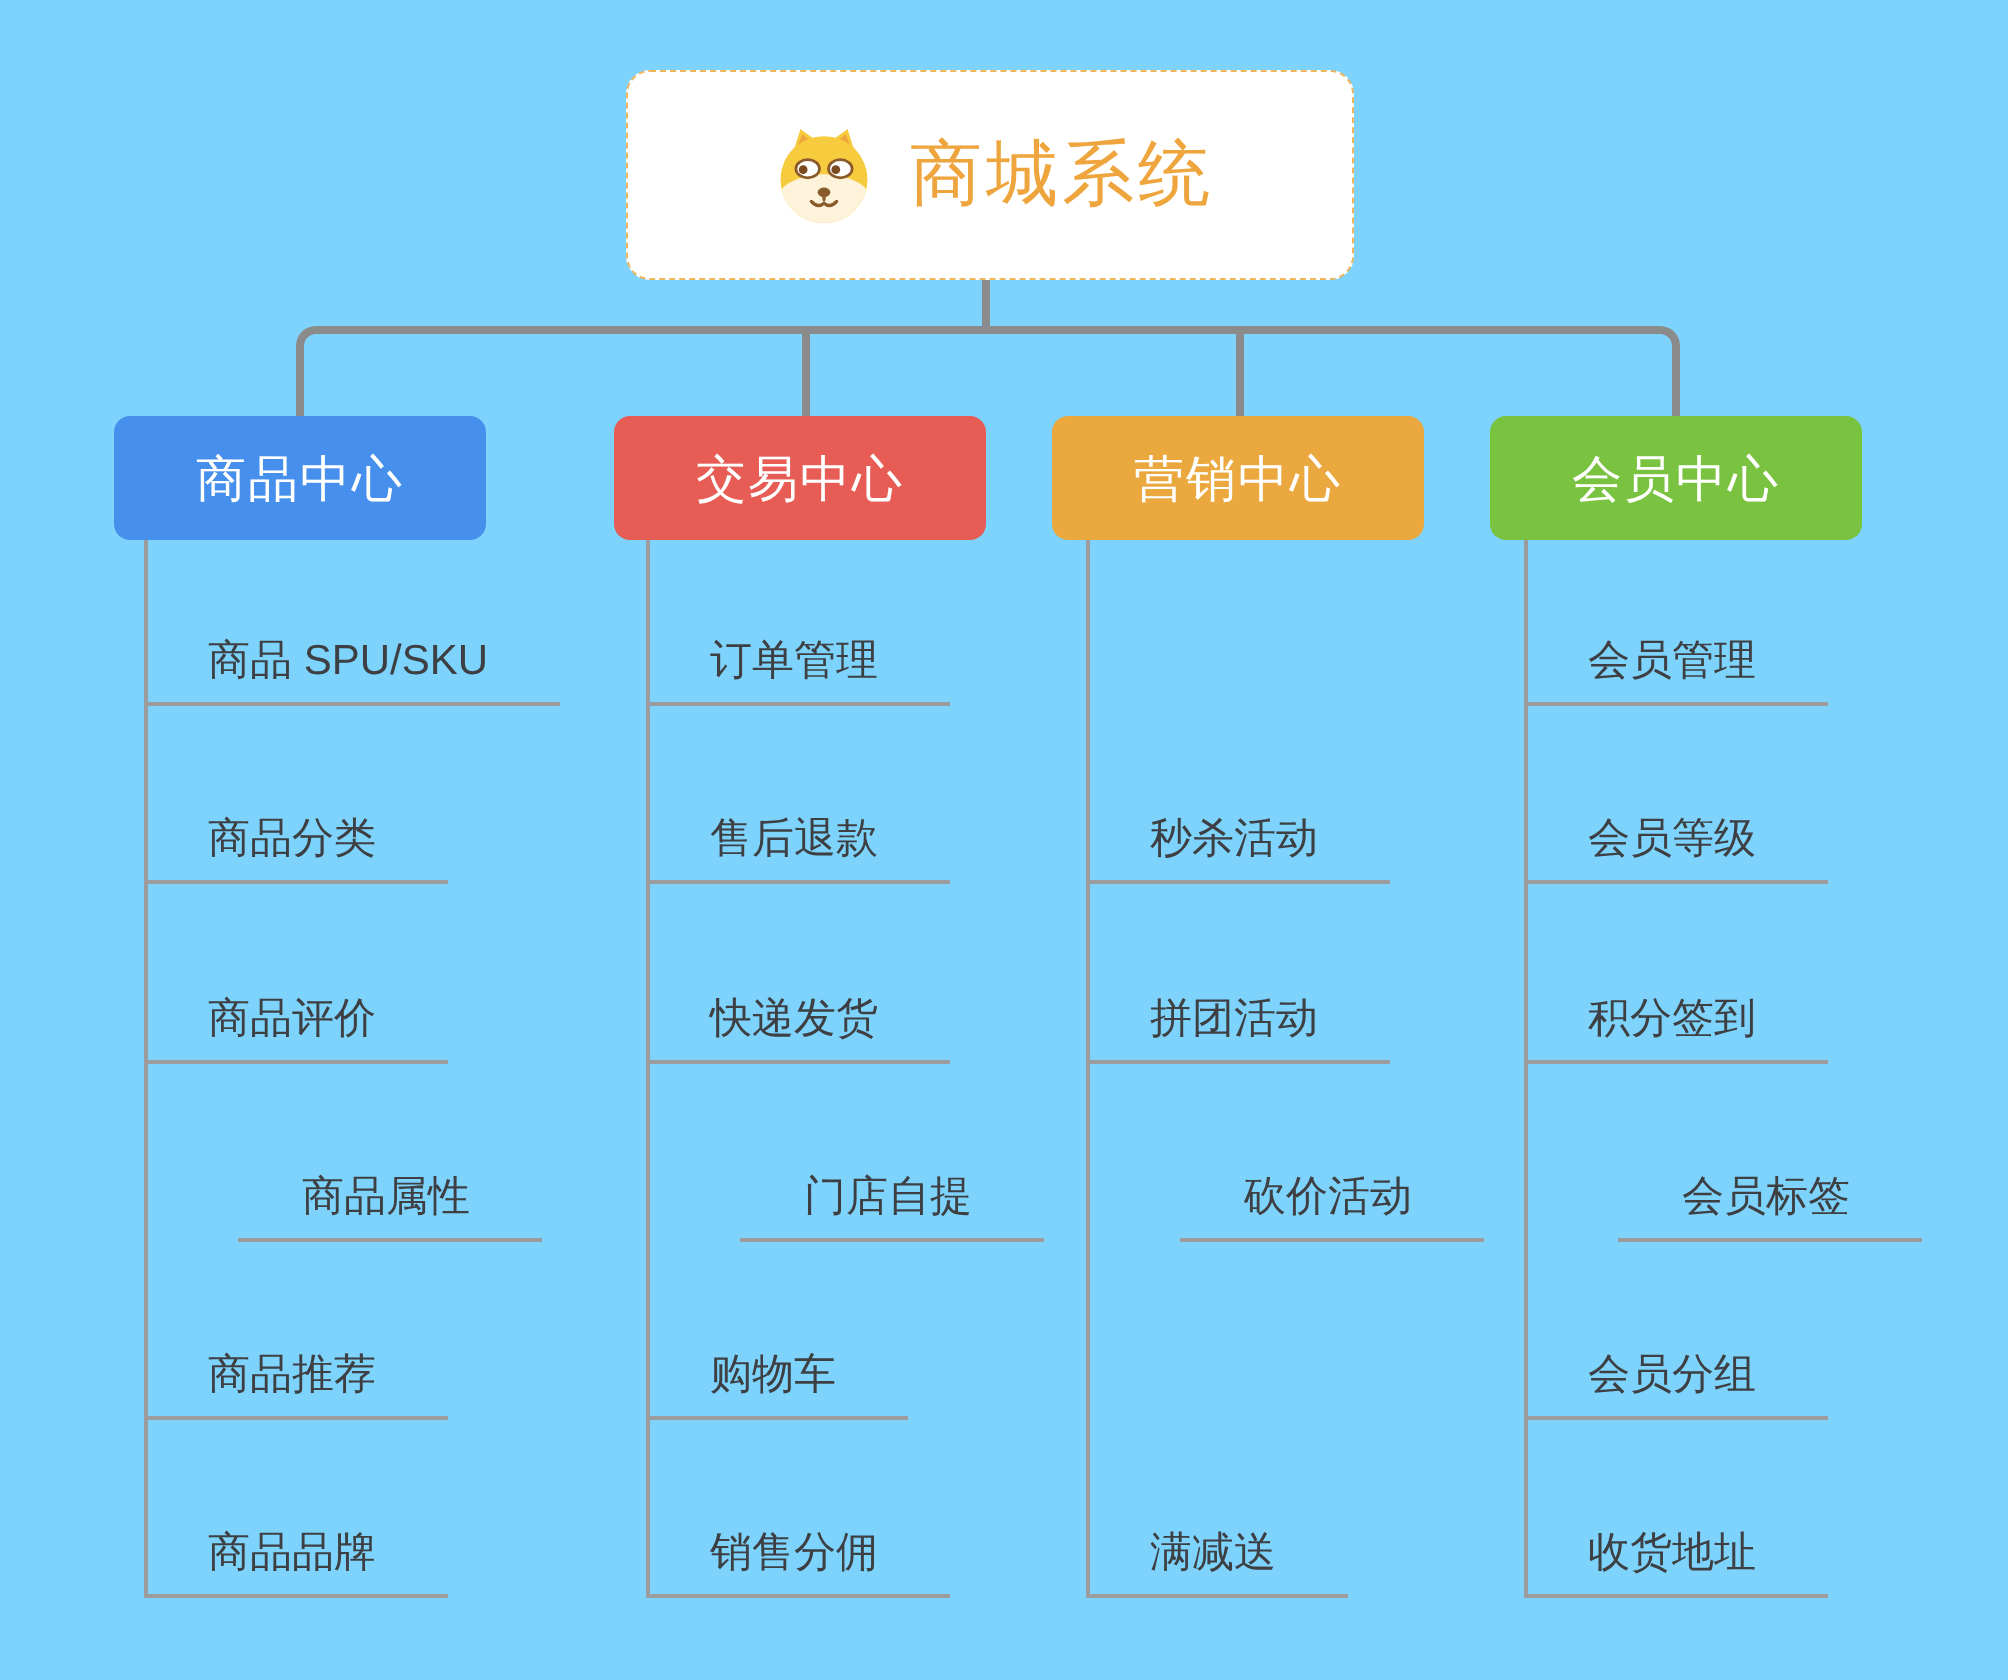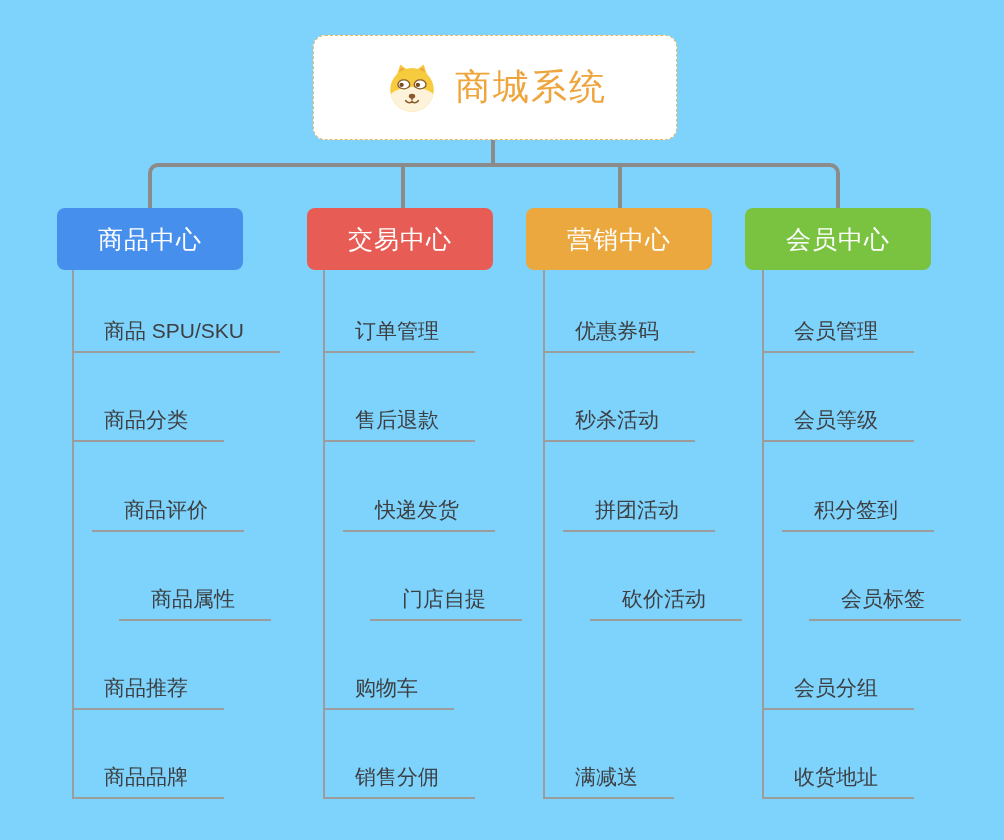--- a/index.html
+++ b/index.html
@@ -50,21 +50,21 @@
 
   
   .leaf {
     position:absolute; padding:0 36px 4px 32px;
     border-bottom:2px solid #9C9C9C;
     font-size:21px; line-height:32px; color:#3D3F42;
     white-space:nowrap; cursor:pointer;
   }
   .leaf.c1 { left:72px; }  .leaf.c2 { left:323px; }
   .leaf.c3 { left:543px; } .leaf.c4 { left:762px; }
-  .r1 { top:315px; } .r2 { top:404px; } .r3 { top:494px;margin-left:20px; }
+  .r1 { top:315px; } .r2 { top:404px; } .r3 { top:494px; }
   .r4 { top:583px;margin-left:47px; } .r5 { top:672px; } .r6 { top:761px; }
 </style>
 </head>
 <body>
 
 <div class="canvas">
 
   <div class="stub"></div>
   <div class="bracket-left"></div>
   <div class="bracket-right"></div>
@@ -113,21 +113,20 @@
   <div class="leaf c1 r5">商品推荐</div>
   <div class="leaf c1 r6">商品品牌</div>
 
   <div class="leaf c2 r1">订单管理</div>
   <div class="leaf c2 r2">售后退款</div>
   <div class="leaf c2 r3">快递发货</div>
   <div class="leaf c2 r4">门店自提</div>
   <div class="leaf c2 r5">购物车</div>
   <div class="leaf c2 r6">销售分佣</div>
 
-  <div class="leaf c3 r1">优惠券码</div>
   <div class="leaf c3 r2">秒杀活动</div>
   <div class="leaf c3 r3">拼团活动</div>
   <div class="leaf c3 r4">砍价活动</div>
   <div class="leaf c3 r6">满减送</div>
 
   <div class="leaf c4 r1">会员管理</div>
   <div class="leaf c4 r2">会员等级</div>
   <div class="leaf c4 r3">积分签到</div>
   <div class="leaf c4 r4">会员标签</div>
   <div class="leaf c4 r5">会员分组</div>

